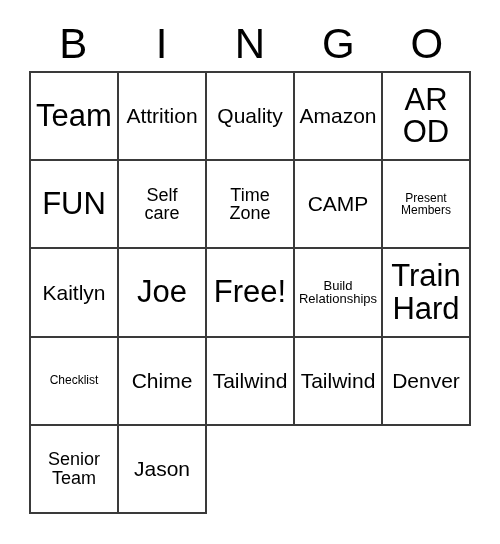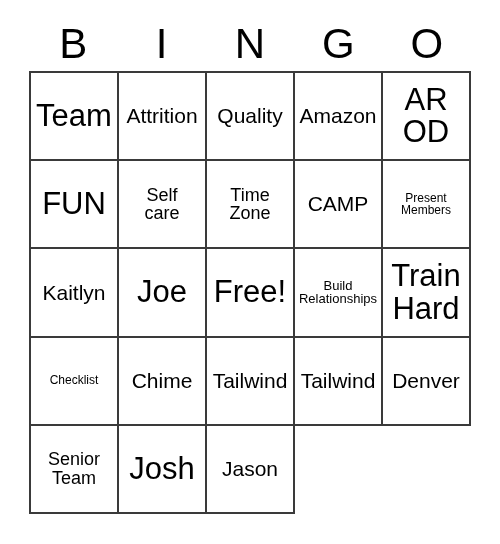--- a/index.html
+++ b/index.html
@@ -164,20 +164,17 @@
         <span class="cell-text fs-md">Tailwind</span>
       </div>
       <div class="bingo-cell">
         <span class="cell-text fs-md">Denver</span>
       </div>
       <div class="bingo-cell">
         <span class="cell-text fs-lg">Senior
 Team</span>
       </div>
       <div class="bingo-cell">
-        <span class="cell-text fs-xl">Josh</span>
-      </div>
-      <div class="bingo-cell">
         <span class="cell-text fs-md">Jason</span>
       </div>
     </div>
 
 </div>
 
 </body></html>

